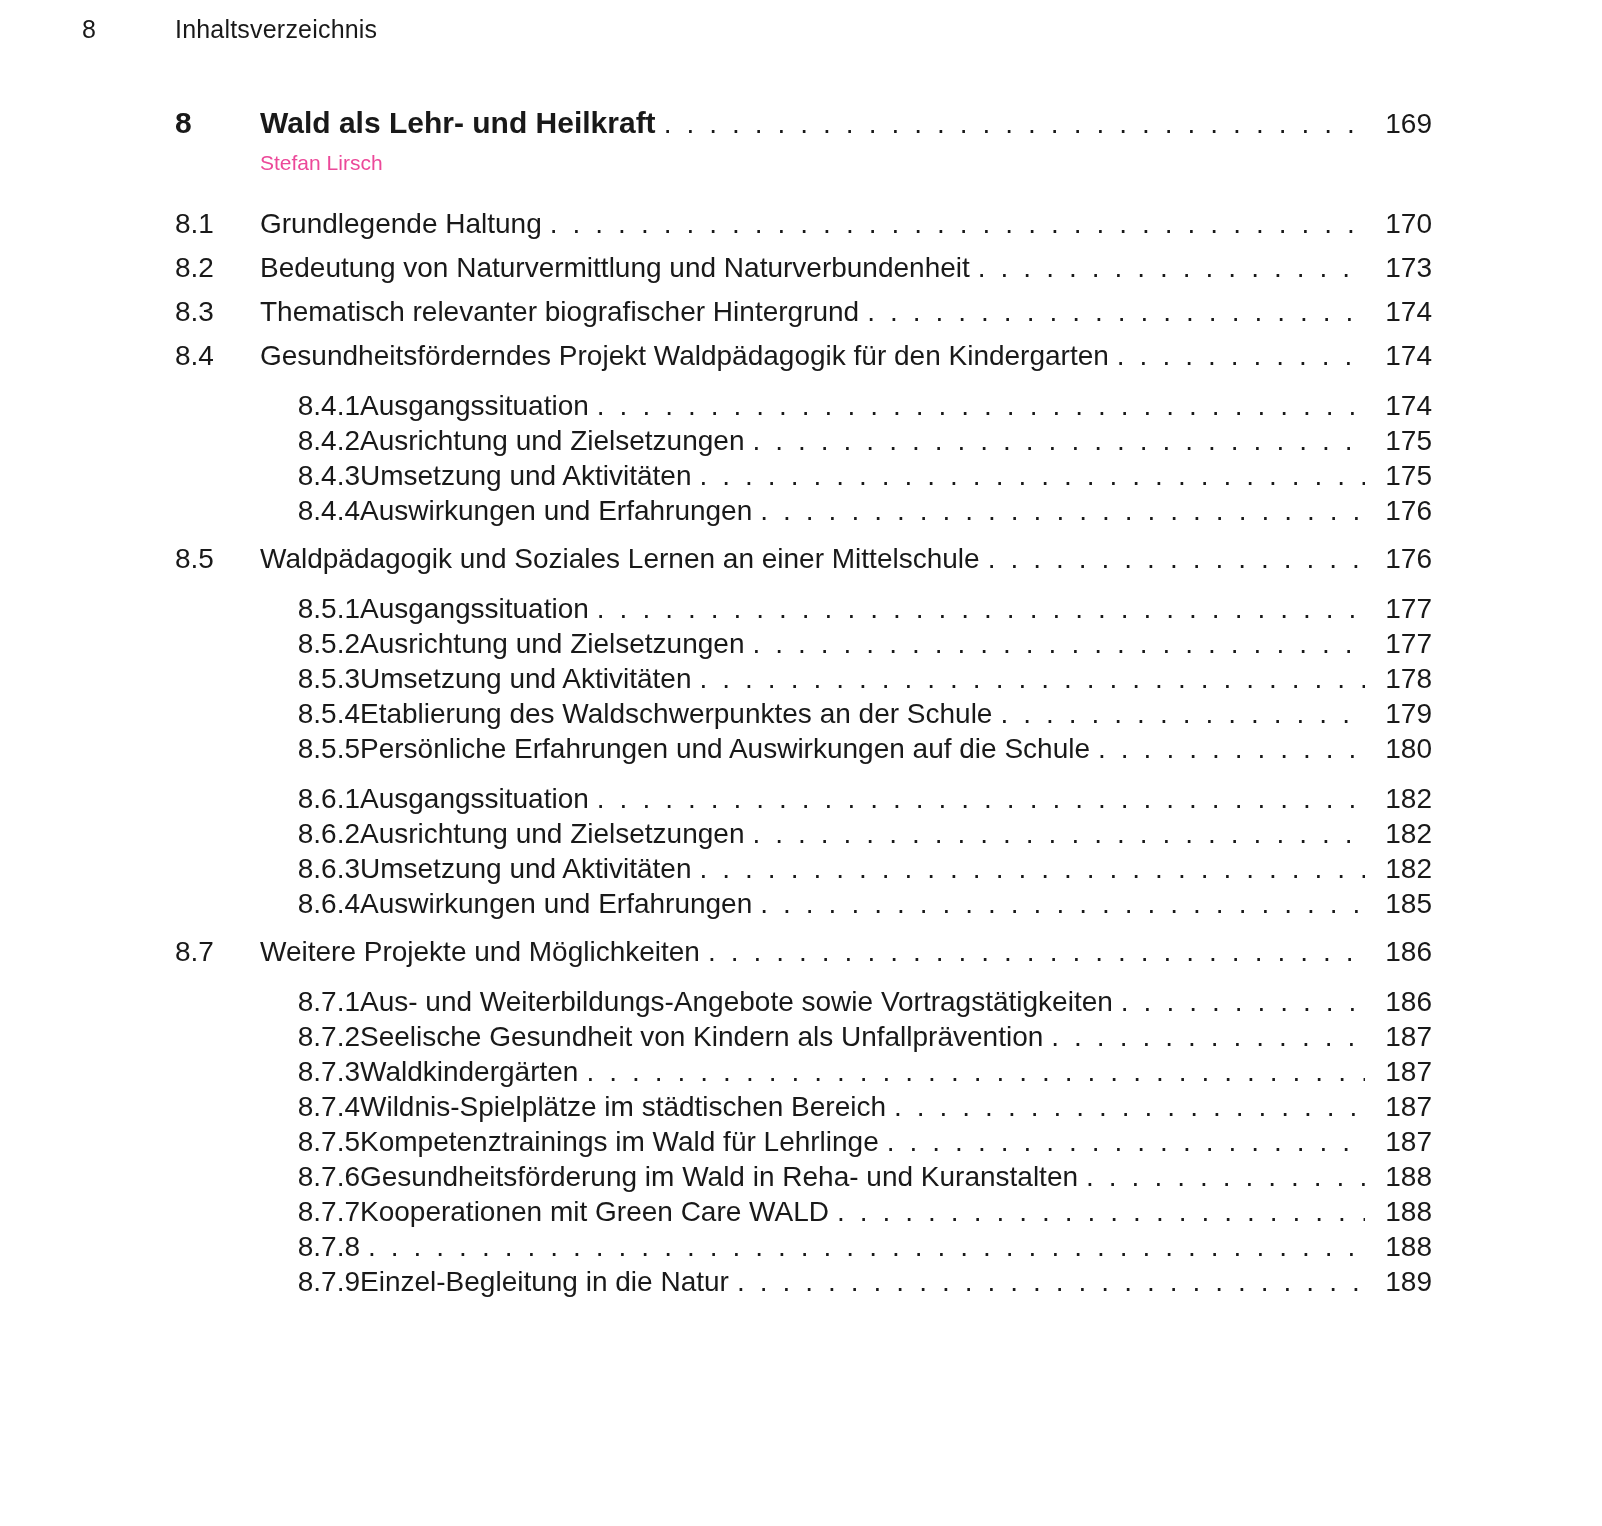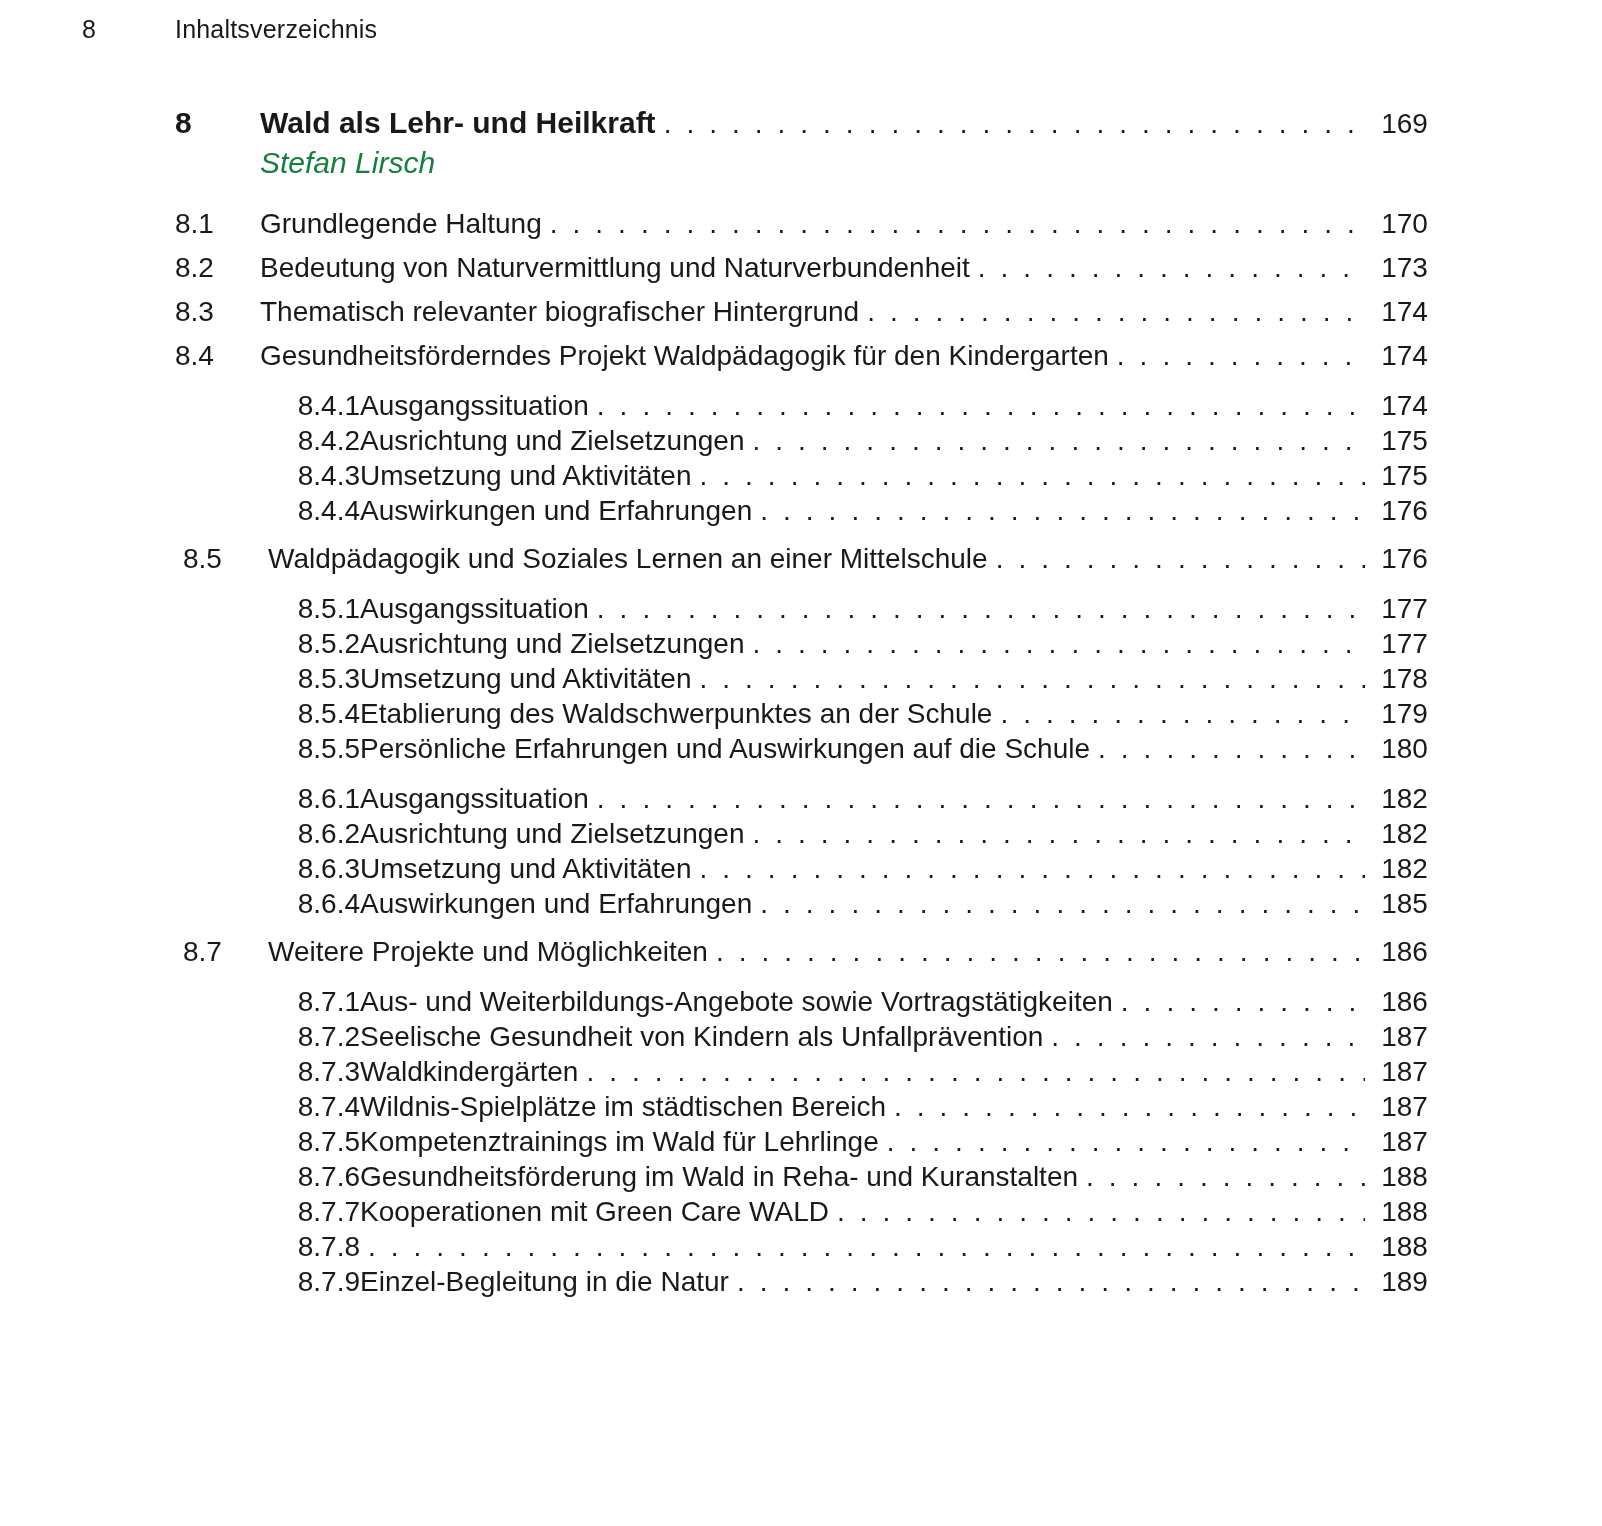--- a/index.html
+++ b/index.html
@@ -67,24 +67,23 @@
   }
   .chapter-row .dots,
   .chapter-row .page {
     font-weight: normal;
     font-size: 28px;
   }
 
   .author {
     margin-left: 85px;
     margin-top: 4px;
-    font-size: 30px;
-    font-style: italic;
+    font-size: 21px;
     line-height: 34px;
-    color: #15803d;
+    color: #ec4899;
   }
 
   
   .entry {
     font-size: 28px;
     line-height: 34px;
   }
   .entry .num {
     flex: none;
   }
@@ -99,21 +98,21 @@
     text-align: right;
   }
   .entry .title {
     flex: none;
     white-space: nowrap;
   }
 
   
   .entry.first-after-author { margin-top: 27px; }
   .entry.l1.after-l1 { margin-top: 10px; }
-  .entry.l1.after-l2 { margin-top: 14px; margin-left: 8px; }
+  .entry.l1.after-l2 { margin-top: 14px; }
   .entry.l2.after-l1 { margin-top: 16px; }
   .entry.l2.after-l2 { margin-top: 1px; }
 
   
   .dots {
     flex: 1 1 auto;
     overflow: hidden;
     white-space: nowrap;
     margin-left: 8px;
     margin-right: 12px;
@@ -121,21 +120,21 @@
     font-size: 28px;
     color: #191919;
   }
   .dots::after {
     content: "..........................................................................................";
   }
 
   .page-ref {
     flex: none;
     min-width: 55px;
-    text-align: center;
+    text-align: right;
     font-size: 28px;
     font-weight: normal;
   }
 </style>
 </head>
 <body>
 
 <header class="running-head">
   <span class="folio">8</span>
   <span class="head-title">Inhaltsverzeichnis</span>

